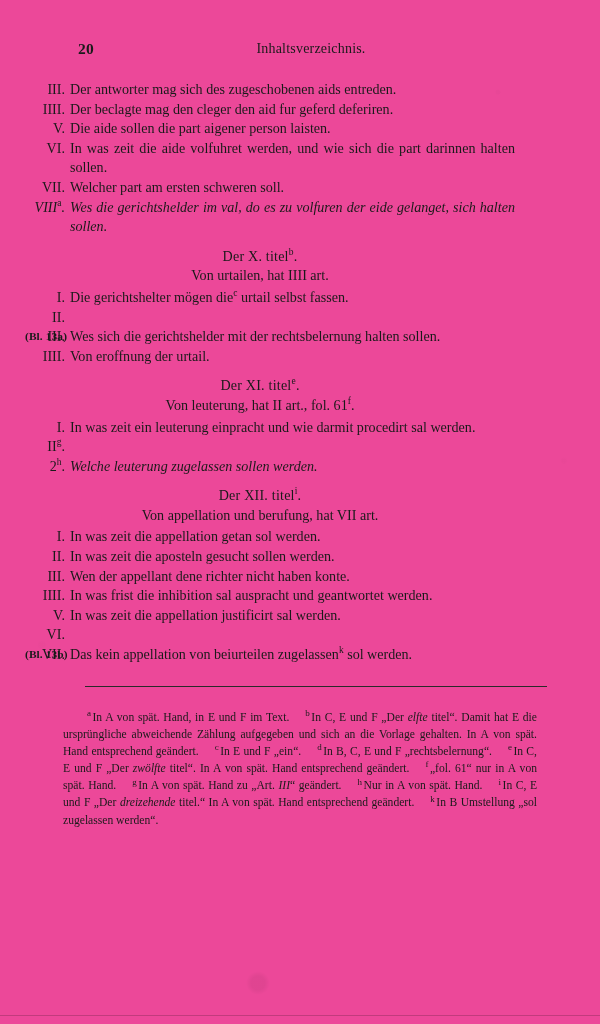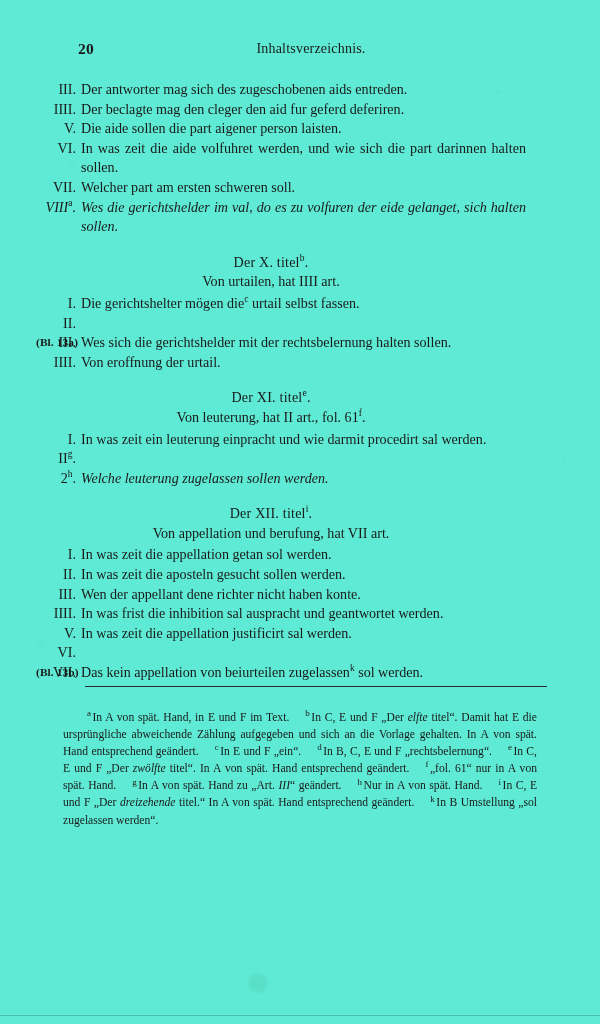--- a/index.html
+++ b/index.html
@@ -11,21 +11,21 @@
     width: 600px;
     height: 1024px;
     overflow: hidden;
     font-family: "Liberation Serif", "DejaVu Serif", serif;
     color: #1a1a1a;
   }
   .page {
     position: relative;
     width: 600px;
     height: 1024px;
-    background: #5eead4;
+    background: #ec4899;
   }
   
   .scan-noise {
     position: absolute;
     inset: 0;
     pointer-events: none;
     background:
       radial-gradient(circle at 12% 16%, rgba(0,0,0,0.018) 0 2px, rgba(0,0,0,0) 3px),
       radial-gradient(circle at 83% 9%, rgba(0,0,0,0.015) 0 2px, rgba(0,0,0,0) 3px),
       radial-gradient(circle at 43% 96%, rgba(0,0,0,0.05) 0 7px, rgba(0,0,0,0) 12px),
@@ -65,21 +65,21 @@
     text-align: center;
     font-size: 14px;
     letter-spacing: 0.2px;
     padding-left: 11px;
   }
 
   
   .body-block {
     position: absolute;
     top: 80px;
-    left: 16px;
+    left: 5px;
     width: 510px;
   }
   .entry {
     position: relative;
     display: flex;
     align-items: flex-start;
     font-size: 14.1px;
     line-height: 19.6px;
     margin: 0;
   }
@@ -112,21 +112,21 @@
     text-align: center;
     font-size: 14.1px;
     line-height: 19.6px;
     letter-spacing: 0.2px;
   }
   .subtitle-line {
     text-align: center;
     font-size: 14.1px;
     line-height: 19.6px;
   }
-  .gap-before { margin-top: 16px; }
+  .gap-before { margin-top: 10px; }
   .gap-after  { margin-bottom: 2px; }
 
   
   .marginal {
     position: absolute;
     left: 20px;
     font-size: 11.4px;
     font-weight: bold;
     white-space: nowrap;
     letter-spacing: 0.1px;

